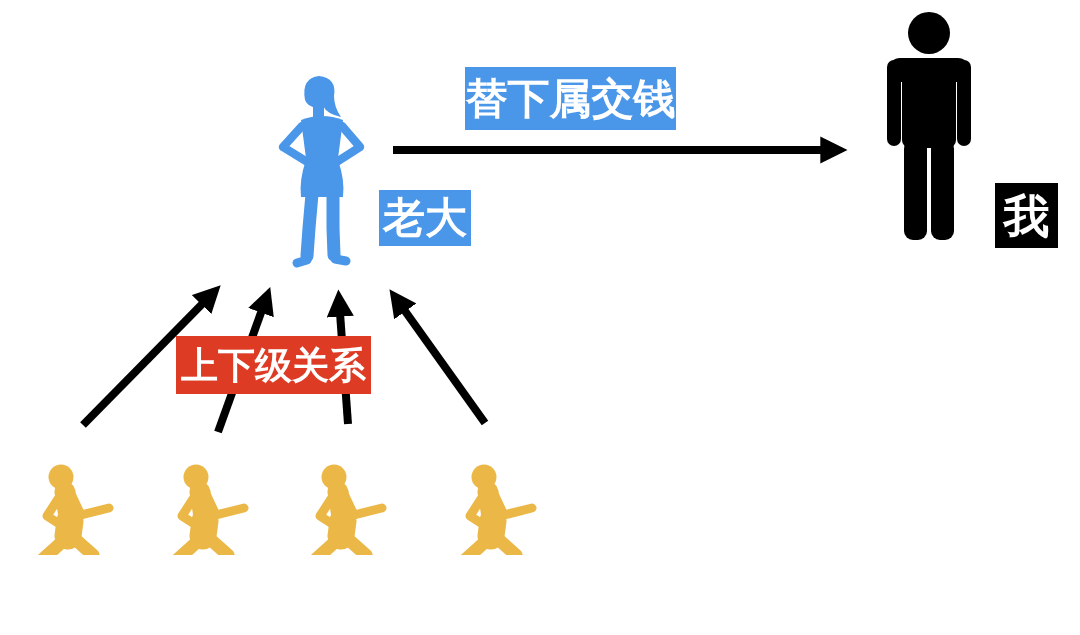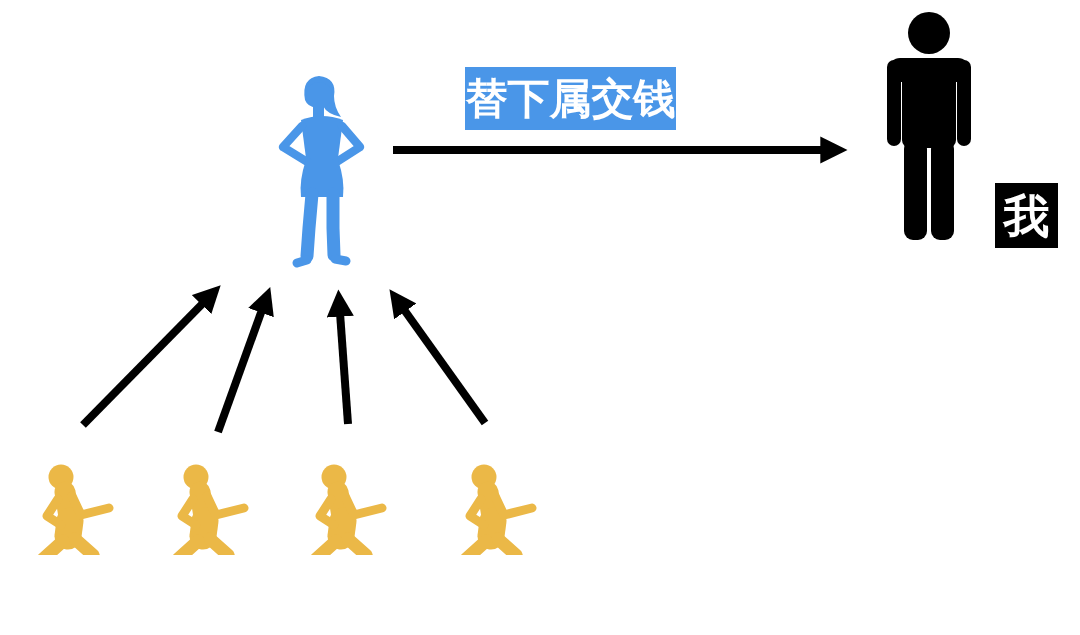--- a/index.html
+++ b/index.html
@@ -90,15 +90,17 @@
 
     <g>
       <use href="#kid" transform="translate(25,463)"></use>
       <use href="#kid" transform="translate(160,463)"></use>
       <use href="#kid" transform="translate(298,463)"></use>
       <use href="#kid" transform="translate(448,463)"></use>
     </g>
   </svg>
 
   <div class="lbl lbl-pay">替下属交钱</div>
+  <div class="lbl lbl-boss">老大</div>
   <div class="lbl lbl-me">我</div>
+  <div class="lbl lbl-rel">上下级关系</div>
 
 </div>
 
 </body></html>

